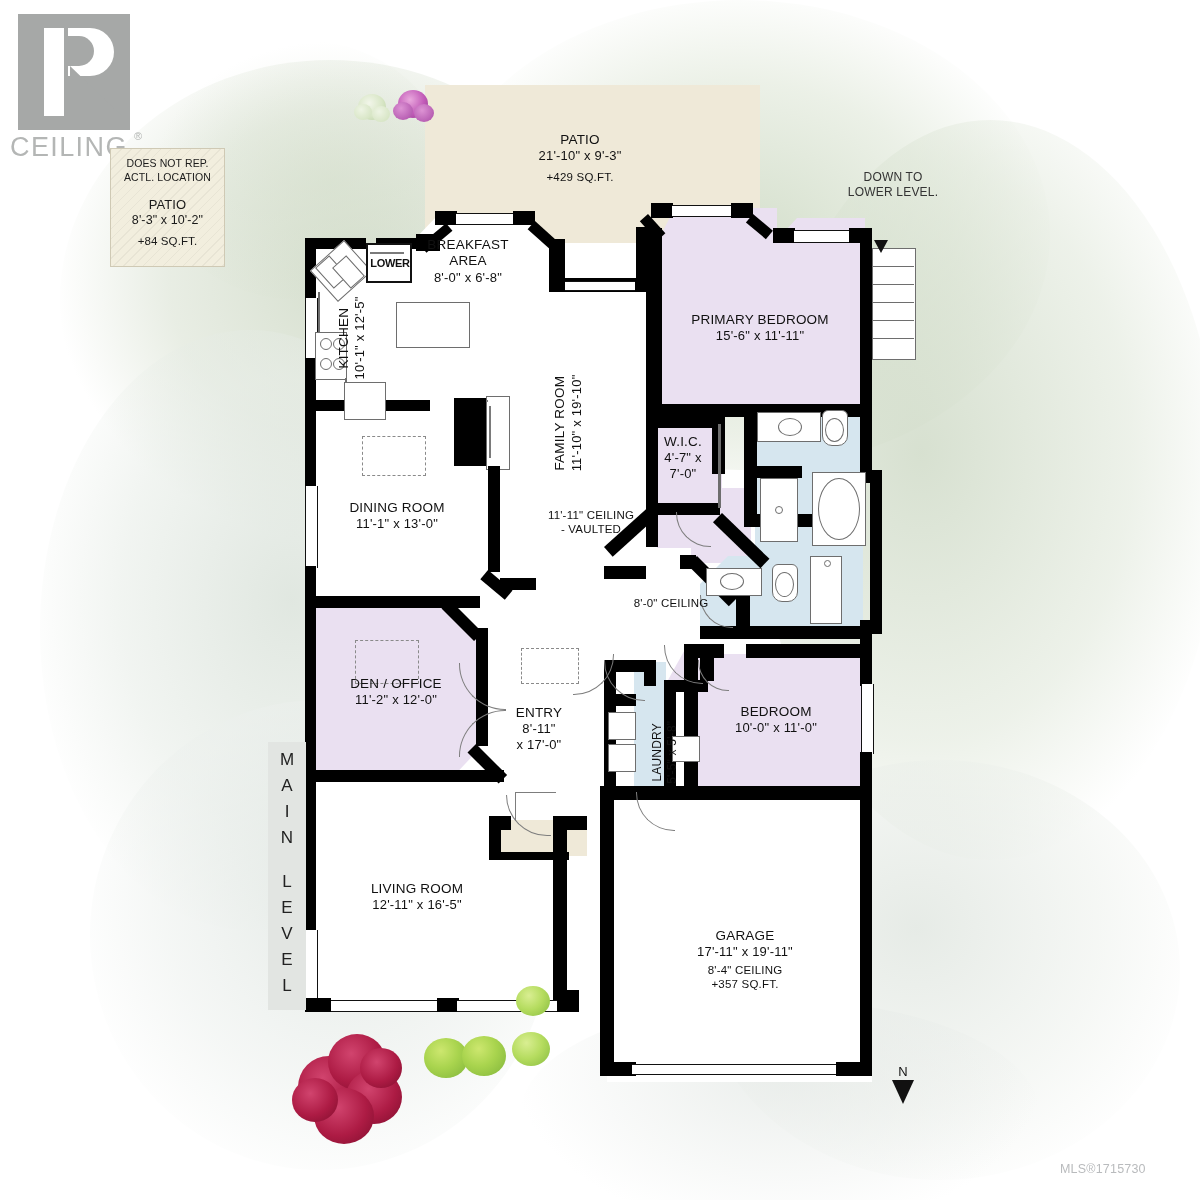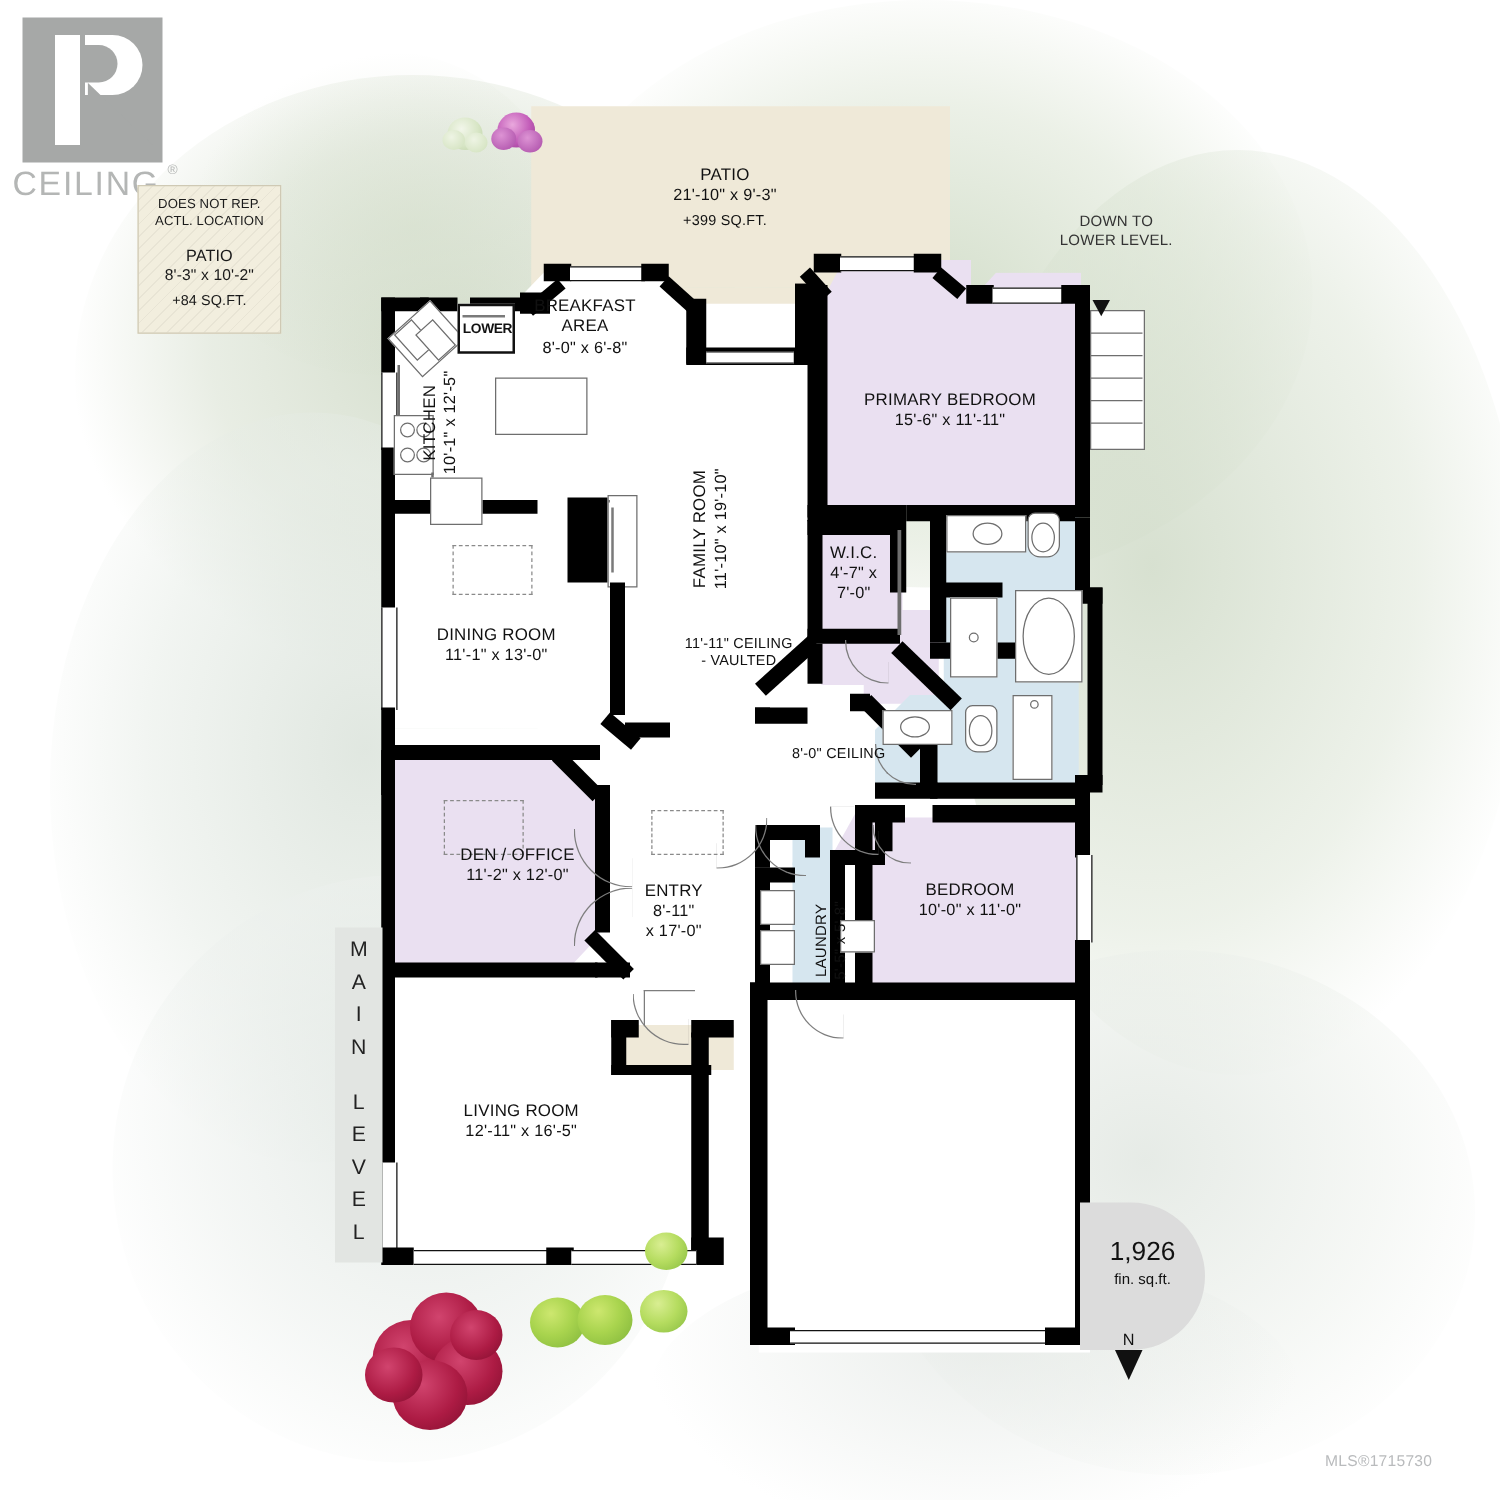--- a/index.html
+++ b/index.html
@@ -355,21 +355,21 @@
   <div style="position:absolute;left:698px;top:660px;width:30px;height:30px;border-left:1.2px solid #7d7d7d;border-bottom:1.2px solid #7d7d7d;border-radius:0 0 0 30px;"></div>
   <div style="position:absolute;left:676px;top:512px;width:34px;height:34px;border-left:1.2px solid #7d7d7d;border-bottom:1.2px solid #7d7d7d;border-radius:0 0 0 34px;"></div>
   <div style="position:absolute;left:700px;top:595px;width:32px;height:32px;border-left:1.2px solid #7d7d7d;border-bottom:1.2px solid #7d7d7d;border-radius:0 0 0 32px;"></div>
   <div style="position:absolute;left:480px;top:660px;width:0;height:0;"></div>
 
   <div style="position:absolute;left:515px;top:792px;width:40px;height:28px;border-top:1.2px solid #7d7d7d;border-left:1.2px solid #7d7d7d;"></div>
 
   <div class="lbl" style="left:470px;top:132px;width:220px;">
     <div class="t1">PATIO</div>
     <div class="t2">21'-10" x 9'-3"</div>
-    <div class="sm" style="margin-top:6px">+399 SQ.FT.</div>
+    <div class="sm" style="margin-top:6px">+429 SQ.FT.</div>
   </div>
 
   <div class="lbl" style="left:400px;top:237px;width:136px;">
     <div class="t1">BREAKFAST</div>
     <div class="t1">AREA</div>
     <div class="t2">8'-0" x 6'-8"</div>
   </div>
 
   <div class="vert lbl" style="left:284px;top:330px;width:120px;">
     <div class="t1">KITCHEN</div>
@@ -403,21 +403,21 @@
     <div class="t1">PRIMARY BEDROOM</div>
     <div class="t2">15'-6" x 11'-11"</div>
   </div>
 
   <div class="lbl" style="left:640px;top:434px;width:86px;">
     <div class="t1">W.I.C.</div>
     <div class="t2">4'-7" x</div>
     <div class="t2">7'-0"</div>
   </div>
 
-  <div class="lbl" style="left:338px;top:676px;width:152px;">
+  <div class="lbl" style="left:320px;top:676px;width:152px;">
     <div class="t1">DEN / OFFICE</div>
     <div class="t2">11'-2" x 12'-0"</div>
   </div>
 
   <div class="lbl" style="left:494px;top:705px;width:90px;">
     <div class="t1">ENTRY</div>
     <div class="t2">8'-11"</div>
     <div class="t2">x 17'-0"</div>
   </div>
 
@@ -431,37 +431,39 @@
   <div class="lbl" style="left:708px;top:704px;width:136px;">
     <div class="t1">BEDROOM</div>
     <div class="t2">10'-0" x 11'-0"</div>
   </div>
 
   <div class="lbl" style="left:333px;top:881px;width:168px;">
     <div class="t1">LIVING ROOM</div>
     <div class="t2">12'-11" x 16'-5"</div>
   </div>
 
+  <div class="lbl" style="left:660px;top:928px;width:170px;">
+    <div class="t1">GARAGE</div>
+    <div class="t2">17'-11" x 19'-11"</div>
+    <div class="sm" style="margin-top:3px">8'-4" CEILING</div>
+    <div class="sm">+357 SQ.FT.</div>
+  </div>
 
   <div id="levelstrip">
     <div class="txt" style="top:8px">M</div>
     <div class="txt" style="top:34px">A</div>
     <div class="txt" style="top:60px">I</div>
     <div class="txt" style="top:86px">N</div>
     <div class="txt" style="top:130px">L</div>
     <div class="txt" style="top:156px">E</div>
     <div class="txt" style="top:182px">V</div>
     <div class="txt" style="top:208px">E</div>
     <div class="txt" style="top:234px">L</div>
   </div>
 
-  <div id="sqft-badge">
-    <div class="big">1,926</div>
-    <div class="sm">fin. sq.ft.</div>
-  </div>
   <div id="north">
     <div class="nlab">N</div>
     <div class="tri"></div>
   </div>
 
   <div class="maple" style="left:288px;top:1026px;width:130px;height:120px;">
     <i style="left:10px;top:30px;width:62px;height:62px;"></i>
     <i style="left:40px;top:8px;width:58px;height:56px;"></i>
     <i style="left:58px;top:44px;width:56px;height:54px;"></i>
     <i style="left:26px;top:62px;width:60px;height:56px;"></i>

